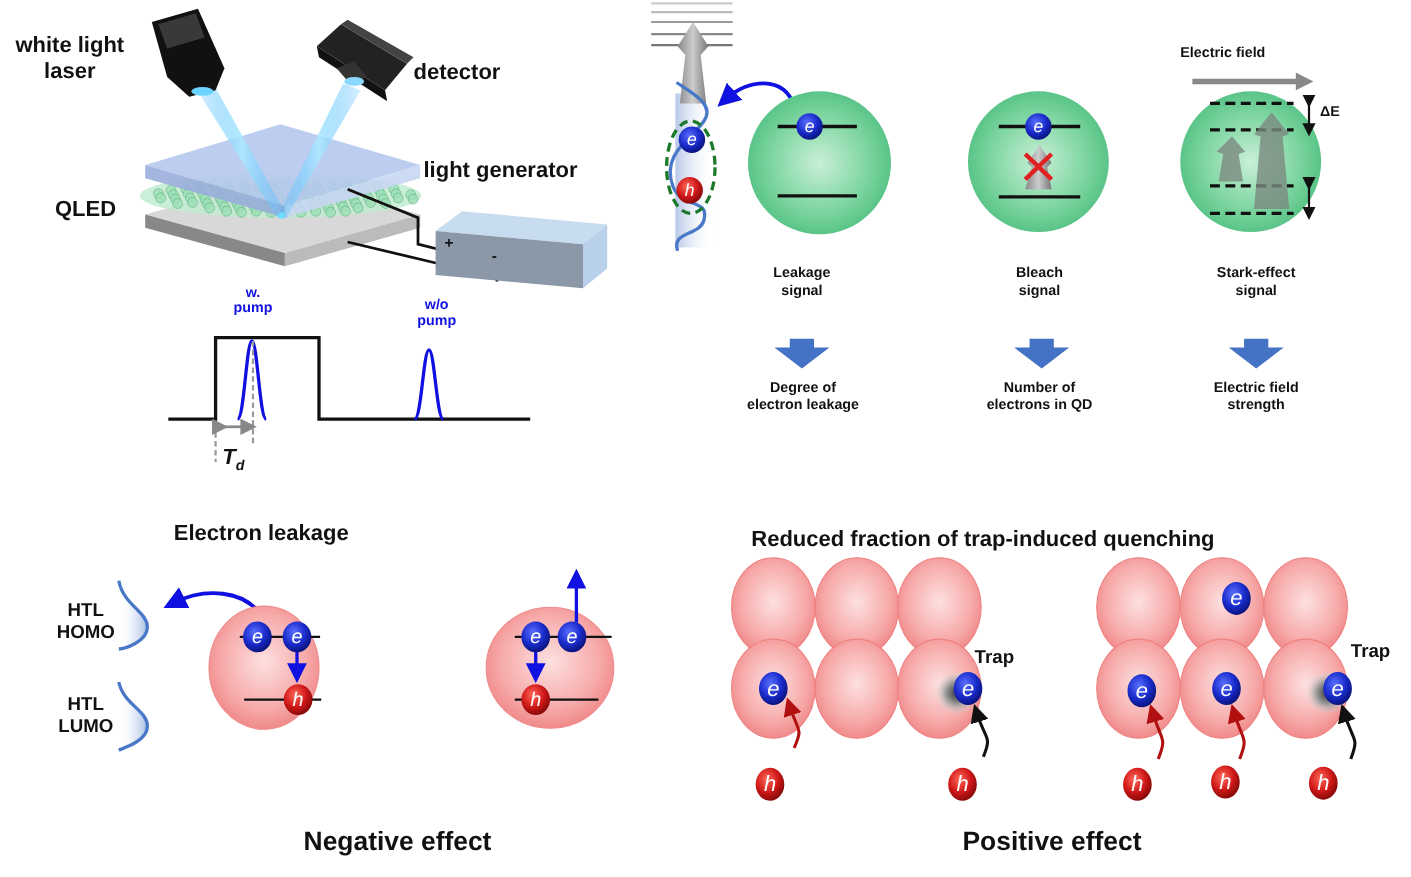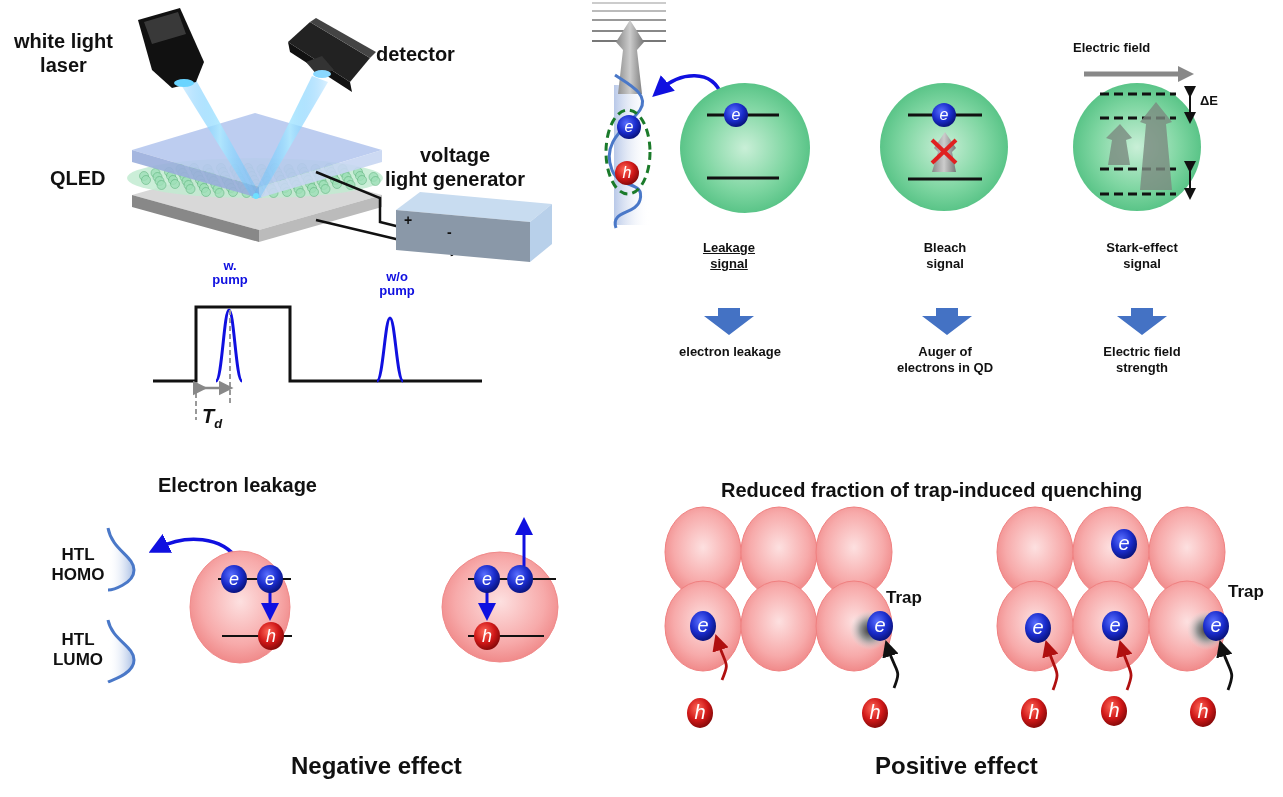--- a/index.html
+++ b/index.html
@@ -1,19 +1,19 @@
 <!DOCTYPE html>
 <html><head>
 <meta charset="utf-8">
 <style>
   html,body{margin:0;padding:0;background:#fff;}
   body{width:1283px;height:797px;position:relative;overflow:hidden;font-family:"Liberation Sans",sans-serif;}
   #stage{position:absolute;left:0;top:0;width:1283px;height:797px;}
   .lbl{position:absolute;font-family:"Liberation Sans",sans-serif;font-weight:bold;color:#111;text-align:center;white-space:nowrap;line-height:1.2;}
-  .lbl-l{text-align:left;}
+  .lbl-l{text-align:left;margin-top:12px;}
   .f19{font-size:13px;}
   .f20{font-size:20px;}
   .f24{font-size:24px;}
   .blue{color:#1010e0;}
   svg text{font-family:"Liberation Sans",sans-serif;}
 </style>
 </head>
 <body>
 
 <div id="stage">
@@ -413,75 +413,75 @@
       </g>
 </svg>
 
 <div class="lbl f20" style="left:14px;top:29px;">
   <div>white light</div>
   <div>laser</div>
 </div>
 <div class="lbl f20 lbl-l" style="left:376px;top:42px;">detector</div>
 <div class="lbl f20 lbl-l" style="left:50px;top:166px;">QLED</div>
 <div class="lbl f20" style="left:350px;top:143px;width:210px;">
-  <div>voltage</div>
   <div>light generator</div>
 </div>
 <div class="lbl" style="left:404px;top:212px;font-size:14px;">+</div>
 <div class="lbl" style="left:447px;top:224px;font-size:14px;">-</div>
 
 <div class="lbl f19 blue" style="left:200px;top:259px;width:60px;line-height:1.05;">
   <div>w.</div>
   <div>pump</div>
 </div>
 <div class="lbl f19 blue" style="left:362px;top:270px;width:70px;line-height:1.05;">
   <div>w/o</div>
   <div>pump</div>
 </div>
 <div class="lbl f20" style="left:202px;top:404px;font-style:italic;">
   <span>T</span><sub style="font-size:13px;">d</sub>
 </div>
 
 <div class="lbl f19" style="left:1073px;top:40px;">Electric field</div>
 <div class="lbl f19" style="left:1200px;top:93px;">ΔE</div>
 
-<div class="lbl f19" style="left:664px;top:240px;width:130px;text-decoration:underline;">
+<div class="lbl f19" style="left:664px;top:240px;width:130px;">
   <div>Leakage</div>
   <div>signal</div>
 </div>
 <div class="lbl f19" style="left:880px;top:240px;width:130px;">
   <div>Bleach</div>
   <div>signal</div>
 </div>
 <div class="lbl f19" style="left:1072px;top:240px;width:140px;">
   <div>Stark-effect</div>
   <div>signal</div>
 </div>
 
 <div class="lbl f19" style="left:640px;top:344px;width:180px;">
+  <div>Degree of</div>
   <div>electron leakage</div>
 </div>
 <div class="lbl f19" style="left:860px;top:344px;width:170px;">
-  <div>Auger of</div>
+  <div>Number of</div>
   <div>electrons in QD</div>
 </div>
 <div class="lbl f19" style="left:1062px;top:344px;width:160px;">
   <div>Electric field</div>
   <div>strength</div>
 </div>
 
 <div class="lbl f20" style="left:158px;top:473px;">Electron leakage</div>
 <div class="lbl" style="left:50px;top:545px;font-size:17px;width:56px;">
   <div>HTL</div>
   <div>HOMO</div>
 </div>
 <div class="lbl" style="left:50px;top:630px;font-size:17px;width:56px;">
   <div>HTL</div>
   <div>LUMO</div>
 </div>
-<div class="lbl f24" style="left:291px;top:752px;text-align:center;">Negative effect</div>
-
-<div class="lbl f20" style="left:721px;top:478px;">Reduced fraction of trap-induced quenching</div>
+<div class="lbl f24" style="left:276px;top:752px;text-align:center;">Negative effect</div>
+
+<div class="lbl f20" style="left:683px;top:478px;">Reduced fraction of trap-induced quenching</div>
 <div class="lbl" style="left:886px;top:588px;font-size:17px;">Trap</div>
 <div class="lbl" style="left:1228px;top:582px;font-size:17px;">Trap</div>
 <div class="lbl f24" style="left:875px;top:752px;text-align:right;">Positive effect</div>
 
 </div>
 
 </body></html>

